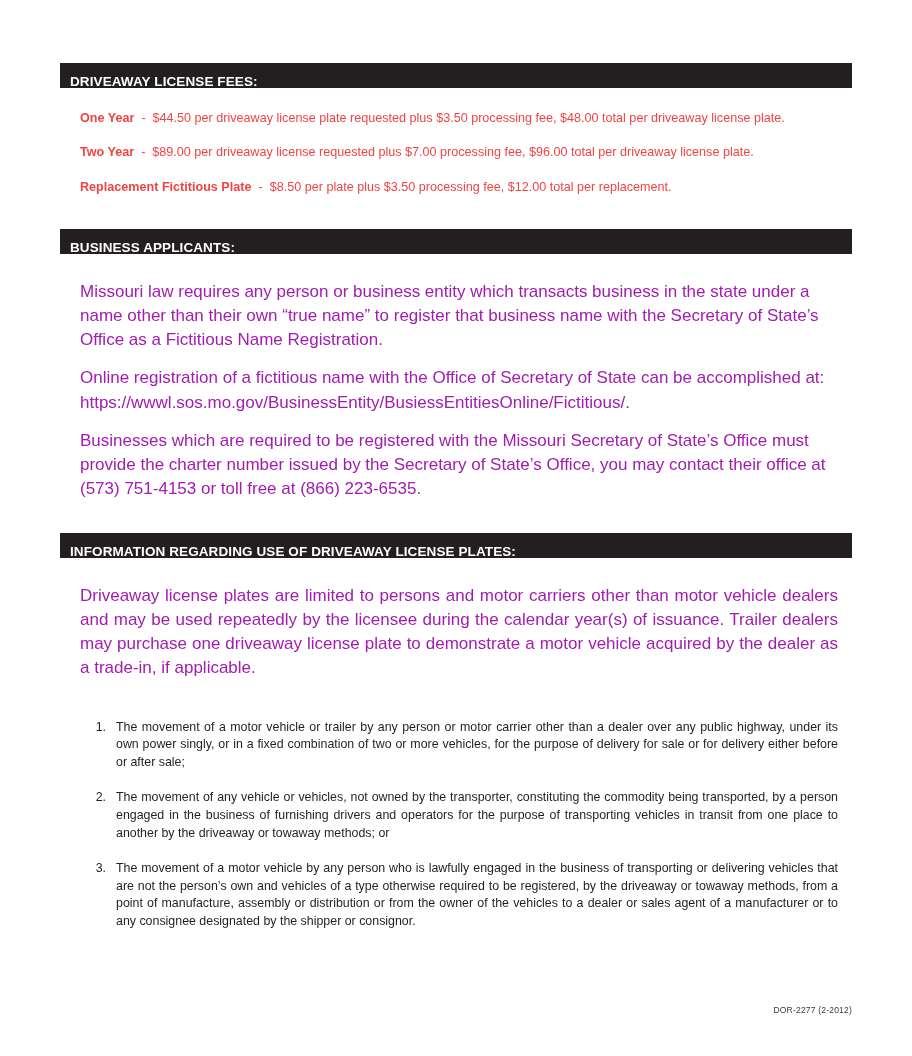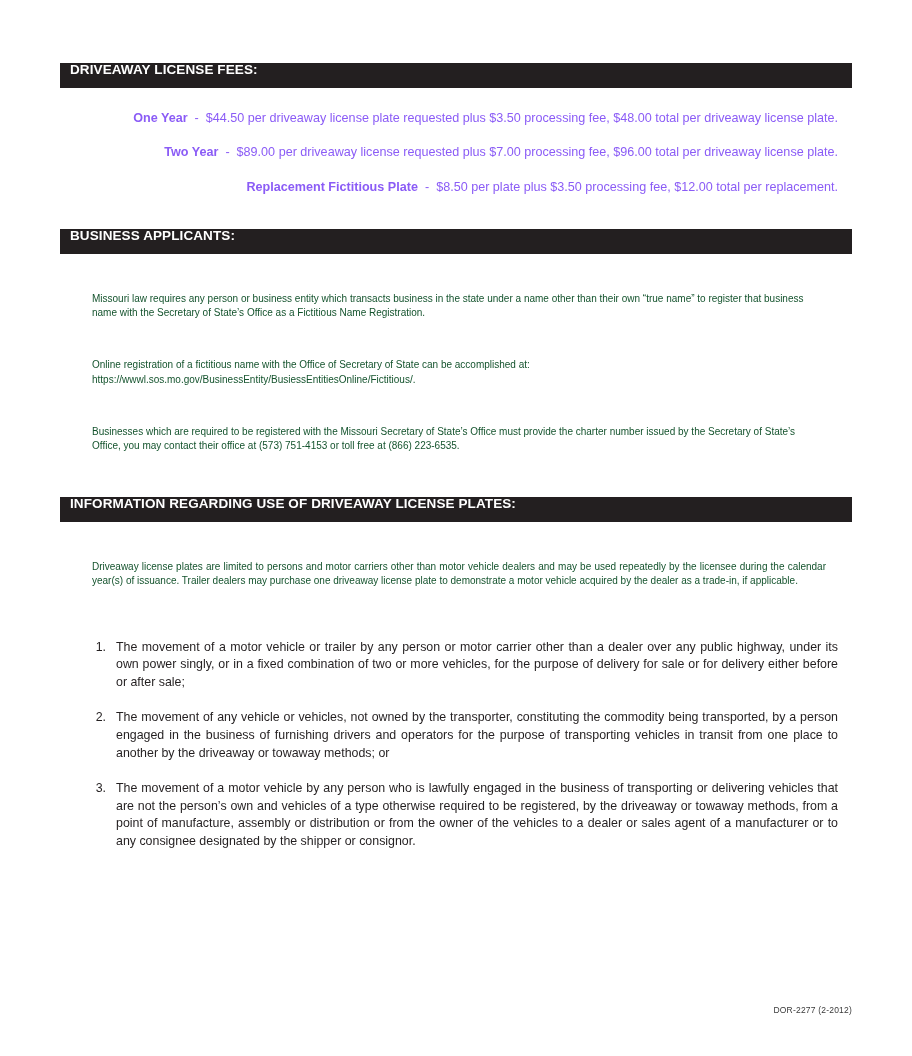--- a/index.html
+++ b/index.html
@@ -30,21 +30,21 @@
     left: 60px;
     top: 63px;
     width: 792px;
   }
 
   
   .section-bar {
     background: #231f20;
     height: 25px;
     display: flex;
-    align-items: flex-start;
+    align-items: flex-end;
     padding: 0 0 0 10px;
     box-sizing: border-box;
     width: 792px;
   }
   .section-bar .bar-title {
     color: #ffffff;
     font-size: 13.5px;
     font-weight: bold;
     letter-spacing: 0.1px;
     line-height: 1;
@@ -58,40 +58,39 @@
   }
 
   
   .fee-list {
     margin: 0;
     padding: 0;
   }
   .fee-line {
     font-size: 12.6px;
     line-height: 1.3;
-    color: #8b5cf6;
+    color: #ef4444;
     white-space: nowrap;
-    text-align: right;
   }
   .fee-line .fee-term {
     font-weight: bold;
   }
   .fee-line .fee-dash {
     font-weight: normal;
   }
   .fee-line .fee-desc {
     font-weight: normal;
   }
 
   
   .para {
-    font-size: 10px;
+    font-size: 17px;
     line-height: 1.42;
-    color: #14532d;
-    margin: 12px;
+    color: #a21caf;
+    margin: 0;
   }
   .para.justify {
     text-align: justify;
     text-justify: inter-word;
   }
   .para .url-line {
     display: block;
   }
 
   

